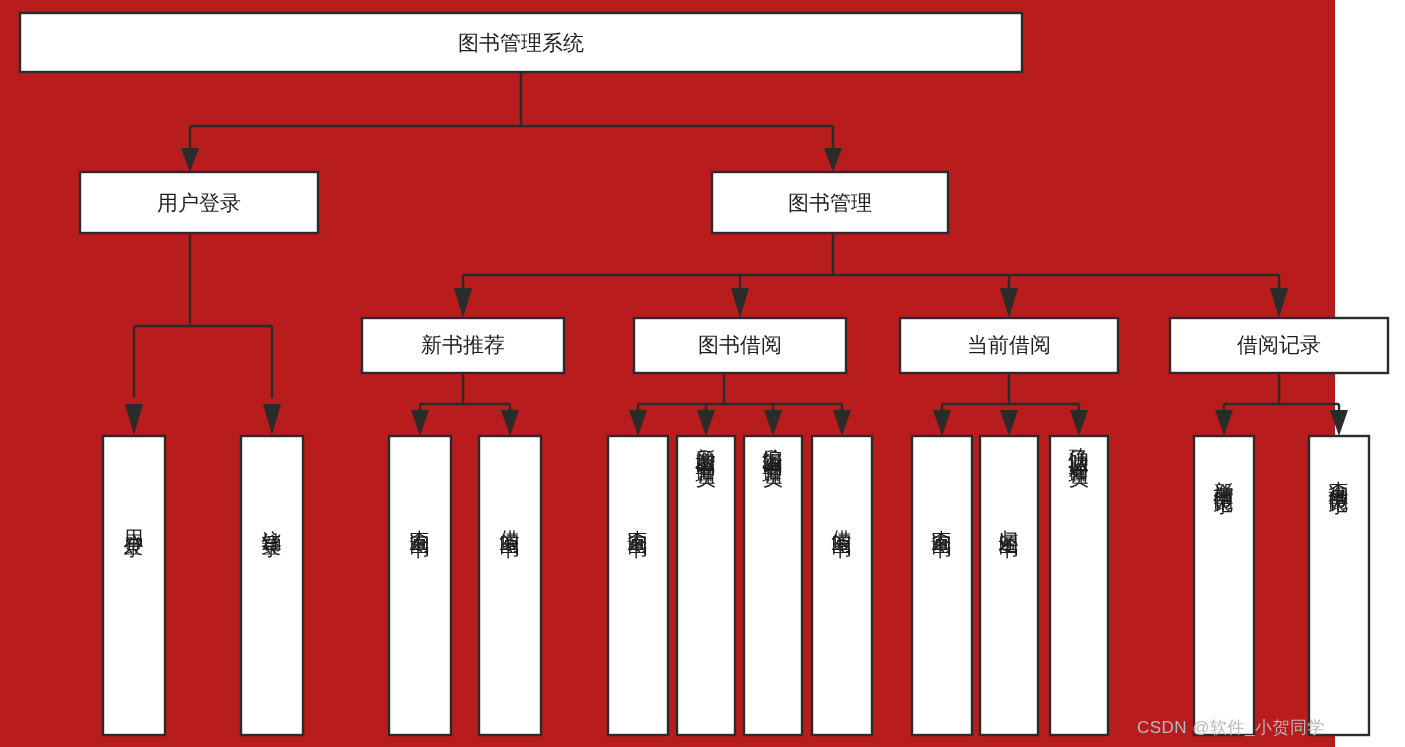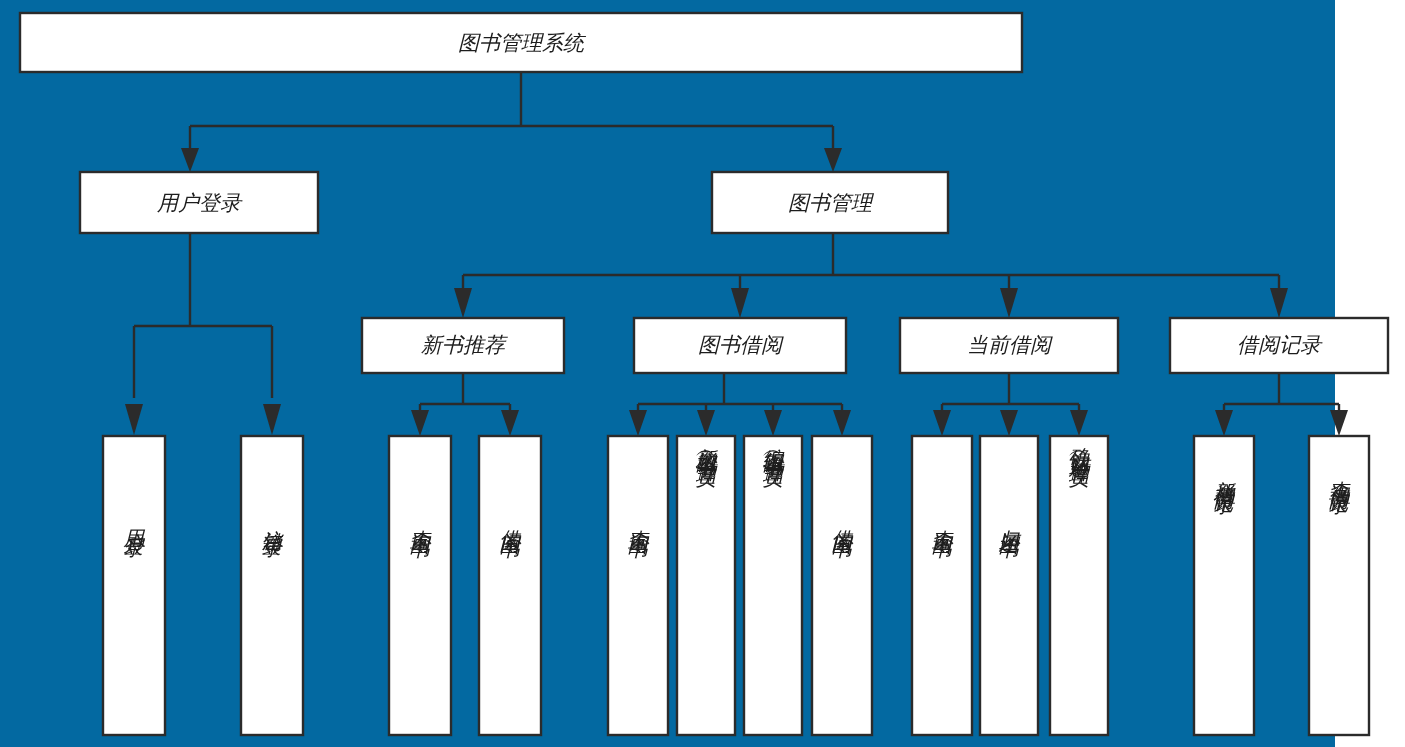--- a/index.html
+++ b/index.html
@@ -10,22 +10,21 @@
   body {
     width: 1405px;
     height: 747px;
     font-family: "Liberation Sans", "DejaVu Sans", sans-serif;
     overflow: hidden;
   }
   #diagram-root {
     position: relative;
     width: 1335px;
     height: 747px;
-    background: #0369a1;
-    font-style: italic;
+    background: #b91c1c;
   }
   svg.flow {
     position: absolute;
     top: 0;
     left: 0;
     width: 1405px;
     height: 747px;
   }
   .node-rect {
     fill: #ffffff;
@@ -244,14 +243,15 @@
       <text class="node-label-v" x="1224" y="474" text-anchor="middle">新增借阅记录</text>
     </g>
 
     <g>
       <rect class="node-rect" x="1309" y="436" width="60" height="299"></rect>
       <text class="node-label-v" x="1339" y="474" text-anchor="middle">查询借阅记录</text>
     </g>
 
   </svg>
 
+  <div class="watermark">CSDN @软件_小贺同学</div>
 
 </div>
 
 </body></html>

